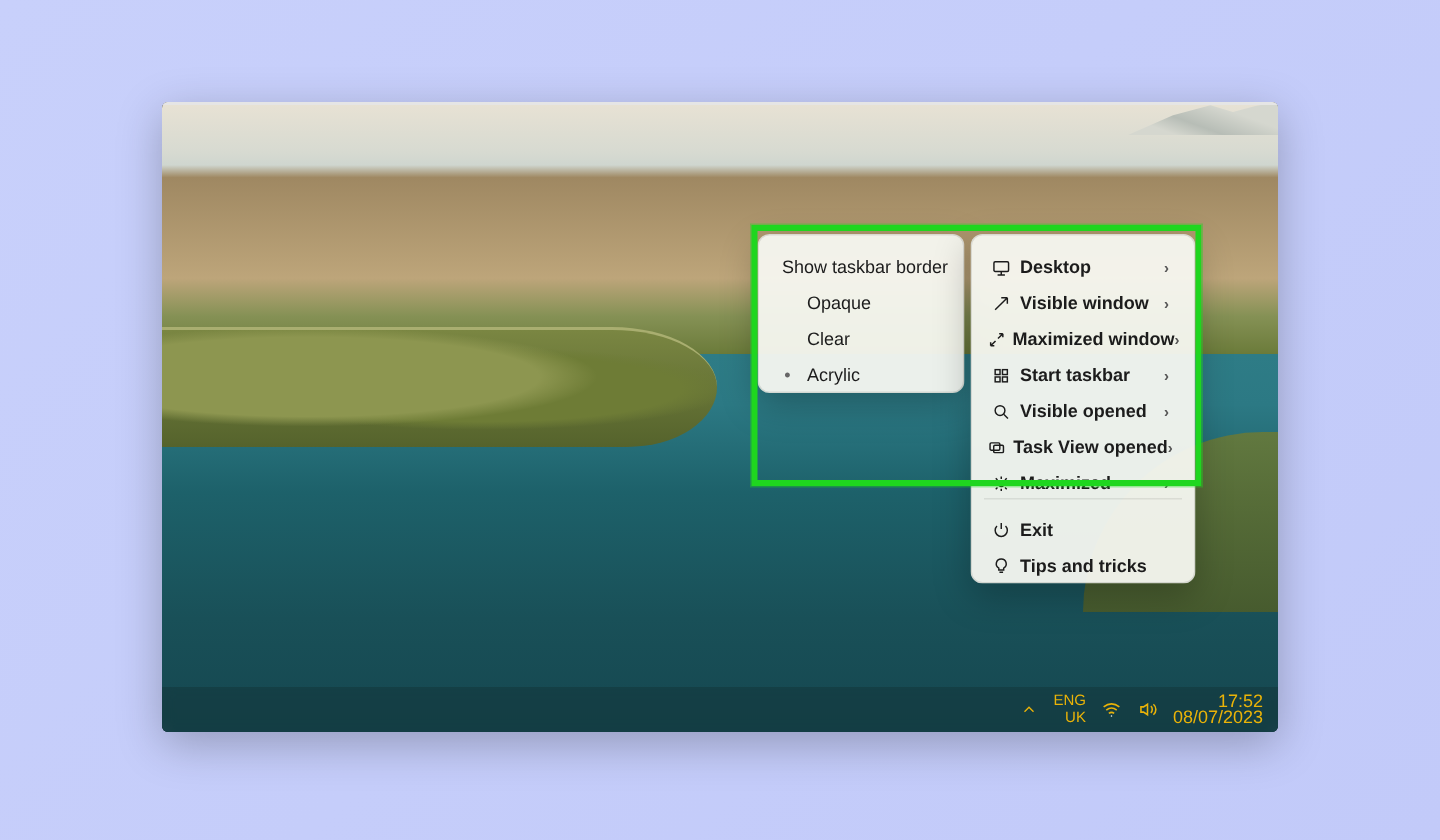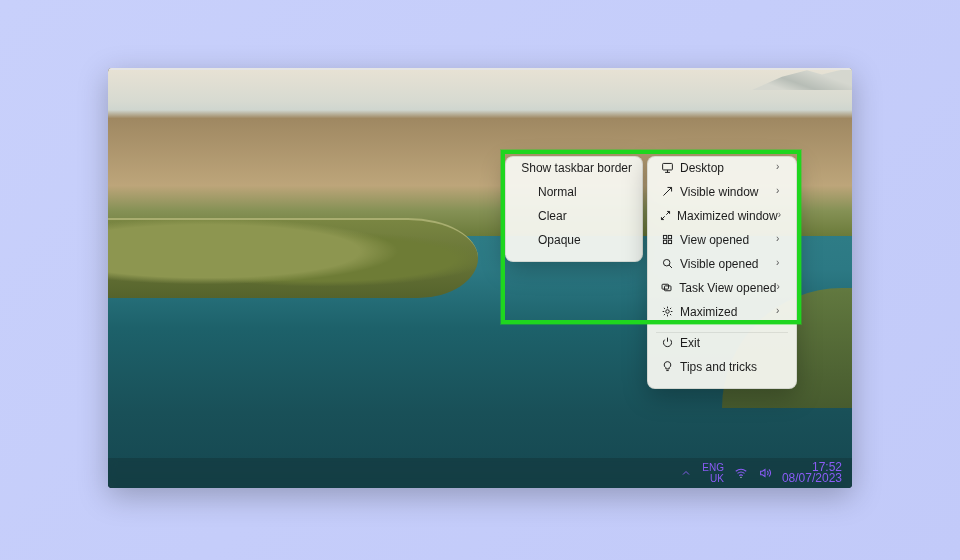--- a/index.html
+++ b/index.html
@@ -63,21 +63,21 @@
     background: #e5e5e5;
   }
 
   
   .taskbar {
     position: absolute; left: 0; right: 0; bottom: 0; height: 30px;
     background: rgba(15,30,32,0.25);
     backdrop-filter: blur(4px);
     display: flex; align-items: center; justify-content: flex-end;
     padding: 0 10px;
-    color: #8b5cf6;
+    color: #eab308;
     gap: 10px;
   }
   .tray { display: flex; align-items: center; gap: 10px; }
   .lang { line-height: 11px; font-size: 10px; text-align: right; }
   .clock { line-height: 11px; font-size: 12px; text-align: right; }
   .tray-icon svg { display: block; }
   .chev-up svg { display: block; }
 
   
   .menu {
@@ -85,27 +85,28 @@
     background: rgba(246,247,240,0.95);
     border: 1px solid rgba(0,0,0,0.1);
     border-radius: 8px;
     box-shadow: 0 8px 24px rgba(0,0,0,0.25);
     padding: 4px;
     font-size: 12px;
   }
   .menu.primary {
     left: 539px; top: 88px;
     width: 150px;
+    font-weight: bold;
   }
   .menu.secondary {
     left: 397px; top: 88px;
     width: 138px;
   }
   .item {
-    display: flex; align-items: flex-start;
+    display: flex; align-items: flex-end;
     height: 24px;
     padding: 0 6px 0 6px;
     border-radius: 4px;
     cursor: pointer;
     position: relative;
   }
   .item .ico { width: 18px; display: flex; align-items: center; justify-content: center; }
   .item .lbl { flex: 1; padding-left: 4px; white-space: nowrap; }
   .item .chev { width: 10px; color: #555; font-size: 10px; }
   .sep {
@@ -135,29 +136,29 @@
   <div class="grass-right"></div>
   <div class="talledge"></div>
 
   <div class="menu secondary">
     <div class="item">
       <span class="sec-lead"></span>
       <span class="lbl">Show taskbar border</span>
     </div>
     <div class="item">
       <span class="sec-lead"></span>
-      <span class="lbl">Normal</span>
+      <span class="lbl">Opaque</span>
     </div>
     <div class="item">
       <span class="sec-lead"></span>
       <span class="lbl">Clear</span>
     </div>
     <div class="item">
-      <span class="sec-lead"></span>
-      <span class="lbl">Opaque</span>
+      <span class="sec-lead dot"></span>
+      <span class="lbl">Acrylic</span>
     </div>
   </div>
 
   <div class="menu primary">
     <div class="item">
       <span class="ico">
         <svg width="13" height="13" viewBox="0 0 16 16">
             <rect x="2" y="3" width="12" height="8" rx="1"></rect>
             <path d="M5 14h6M8 11v3"></path>
           </svg>
@@ -185,21 +186,21 @@
     </div>
     <div class="item">
       <span class="ico">
         <svg width="13" height="13" viewBox="0 0 16 16">
             <rect x="3" y="3" width="4" height="4"></rect>
             <rect x="9" y="3" width="4" height="4"></rect>
             <rect x="3" y="9" width="4" height="4"></rect>
             <rect x="9" y="9" width="4" height="4"></rect>
           </svg>
       </span>
-      <span class="lbl">View opened</span>
+      <span class="lbl">Start taskbar</span>
       <span class="chev">›</span>
     </div>
     <div class="item">
       <span class="ico">
         <svg width="13" height="13" viewBox="0 0 16 16">
             <circle cx="7" cy="7" r="4"></circle>
             <path d="M10 10l3.5 3.5"></path>
           </svg>
       </span>
       <span class="lbl">Visible opened</span>

